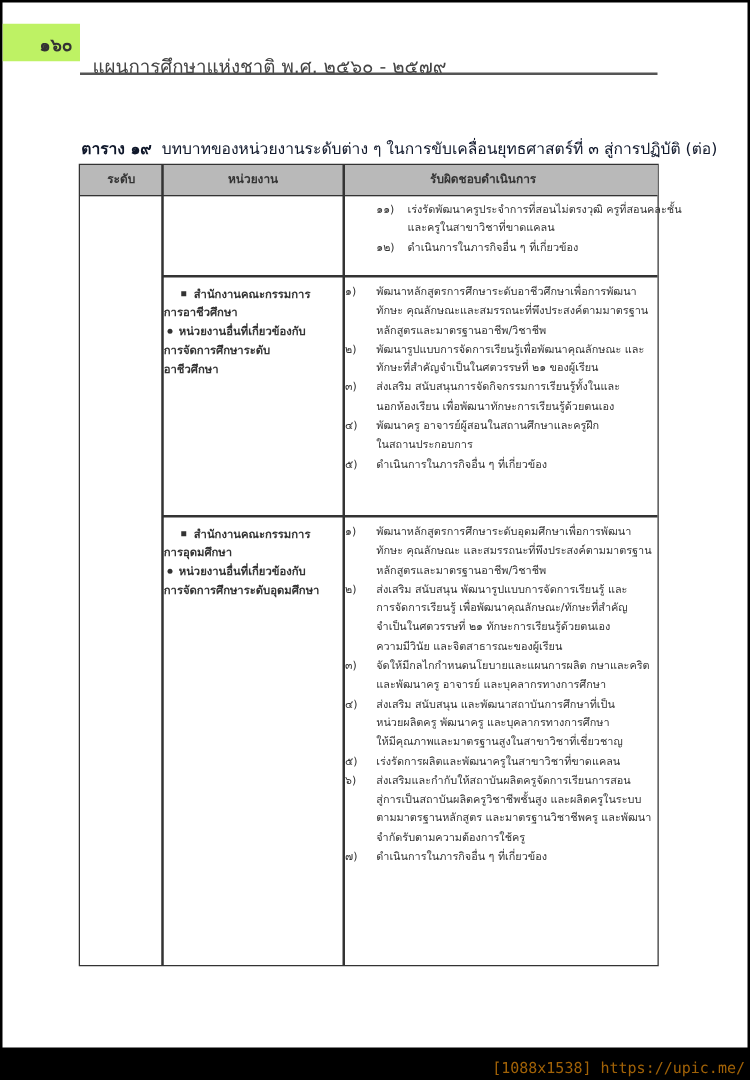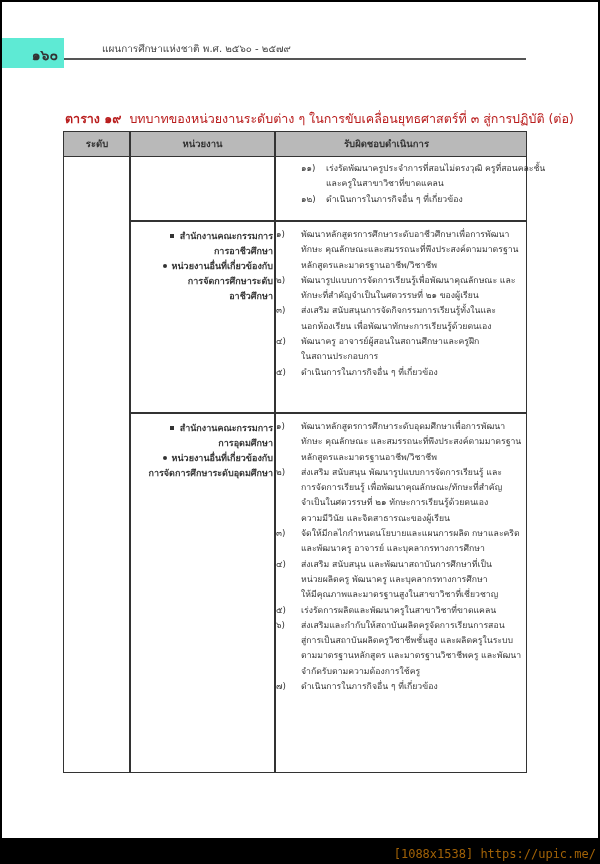--- a/index.html
+++ b/index.html
@@ -5,56 +5,56 @@
   html, body { margin: 0; padding: 0; }
   body {
     width: 600px; height: 864px; background: #000; position: relative; overflow: hidden;
     font-family: "DejaVu Sans", "Liberation Sans", sans-serif; color: #333;
   }
   .page {
     position: absolute; left: 2px; top: 2px; width: 596px; height: 836px;
     background: #fff; overflow: hidden;
   }
   .page-num-box {
-    position: absolute; left: 0; top: 36px; width: 62px; height: 30px; background: #5eead4;
+    position: absolute; left: 0; top: 17px; width: 62px; height: 30px; background: #bef264;
   }
   .page-num {
     position: absolute; right: 6px; top: 6px; font-size: 14px; font-weight: bold; color: #333;
   }
   .running-head {
-    position: absolute; left: 72px; top: 39px; font-size: 10px; color: #444; margin-left: 28px;
+    position: absolute; left: 72px; top: 39px; font-size: 15px; color: #444;
   }
   .head-rule {
     position: absolute; left: 62px; top: 56px; width: 462px; height: 2px; background: #555;
   }
   .caption {
-    position: absolute; left: 63px; top: 107px; font-size: 12.5px; color: #b91c1c; white-space: nowrap;
+    position: absolute; left: 63px; top: 107px; font-size: 12.5px; color: #0f172a; white-space: nowrap;
   }
   .caption b { font-weight: bold; }
   .tbl {
     position: absolute; left: 61px; top: 129px; width: 464px; height: 642px;
     border: 1.5px solid #333; box-sizing: border-box;
   }
   .thead {
     position: absolute; left: 0; top: 0; right: 0; height: 25px; background: #b9b9b9;
     border-bottom: 1.5px solid #333; box-sizing: border-box;
   }
   .th {
     position: absolute; top: 0; height: 24px; line-height: 24px; text-align: center;
     font-size: 9.5px; font-weight: bold; color: #333; border-radius: 11px;
   }
   .vline { position: absolute; top: 0; bottom: 0; width: 1.5px; background: #333; }
   .hline { position: absolute; height: 1.5px; background: #333; }
-  .cell-unit { position: absolute; left: 67px; width: 142px; font-size: 9px; line-height: 15px; color: #333; text-align: right; }
+  .cell-unit { position: absolute; left: 67px; width: 142px; font-size: 9px; line-height: 15px; color: #333; }
   .cell-resp { position: absolute; left: 212px; width: 248px; font-size: 8.7px; line-height: 15.3px; color: #333; }
   .unit-line { white-space: nowrap; }
   .sq { display: inline-block; width: 4px; height: 4px; background: #333; margin: 0 6px 2px 14px; vertical-align: middle; }
   .dot { display: inline-block; width: 4px; height: 4px; border-radius: 50%; background: #333; margin: 0 5px 2px 3px; vertical-align: middle; }
-  .ind1 { padding-left: 26px; }
-  .ind2 { padding-left: 14px; }
+  .ind1 { }
+  .ind2 { }
   .bold { font-weight: bold; }
   .item { position: relative; padding-left: 25px; }
   .item .num { position: absolute; left: 0; top: 0; }
   .line { white-space: nowrap; }
   .watermark {
     position: absolute; right: 4px; bottom: 3px; color: #a16207; font-family: "DejaVu Sans Mono", monospace;
     font-size: 12px; white-space: nowrap; margin-top: 37px;
   }
 </style>
 </head>

